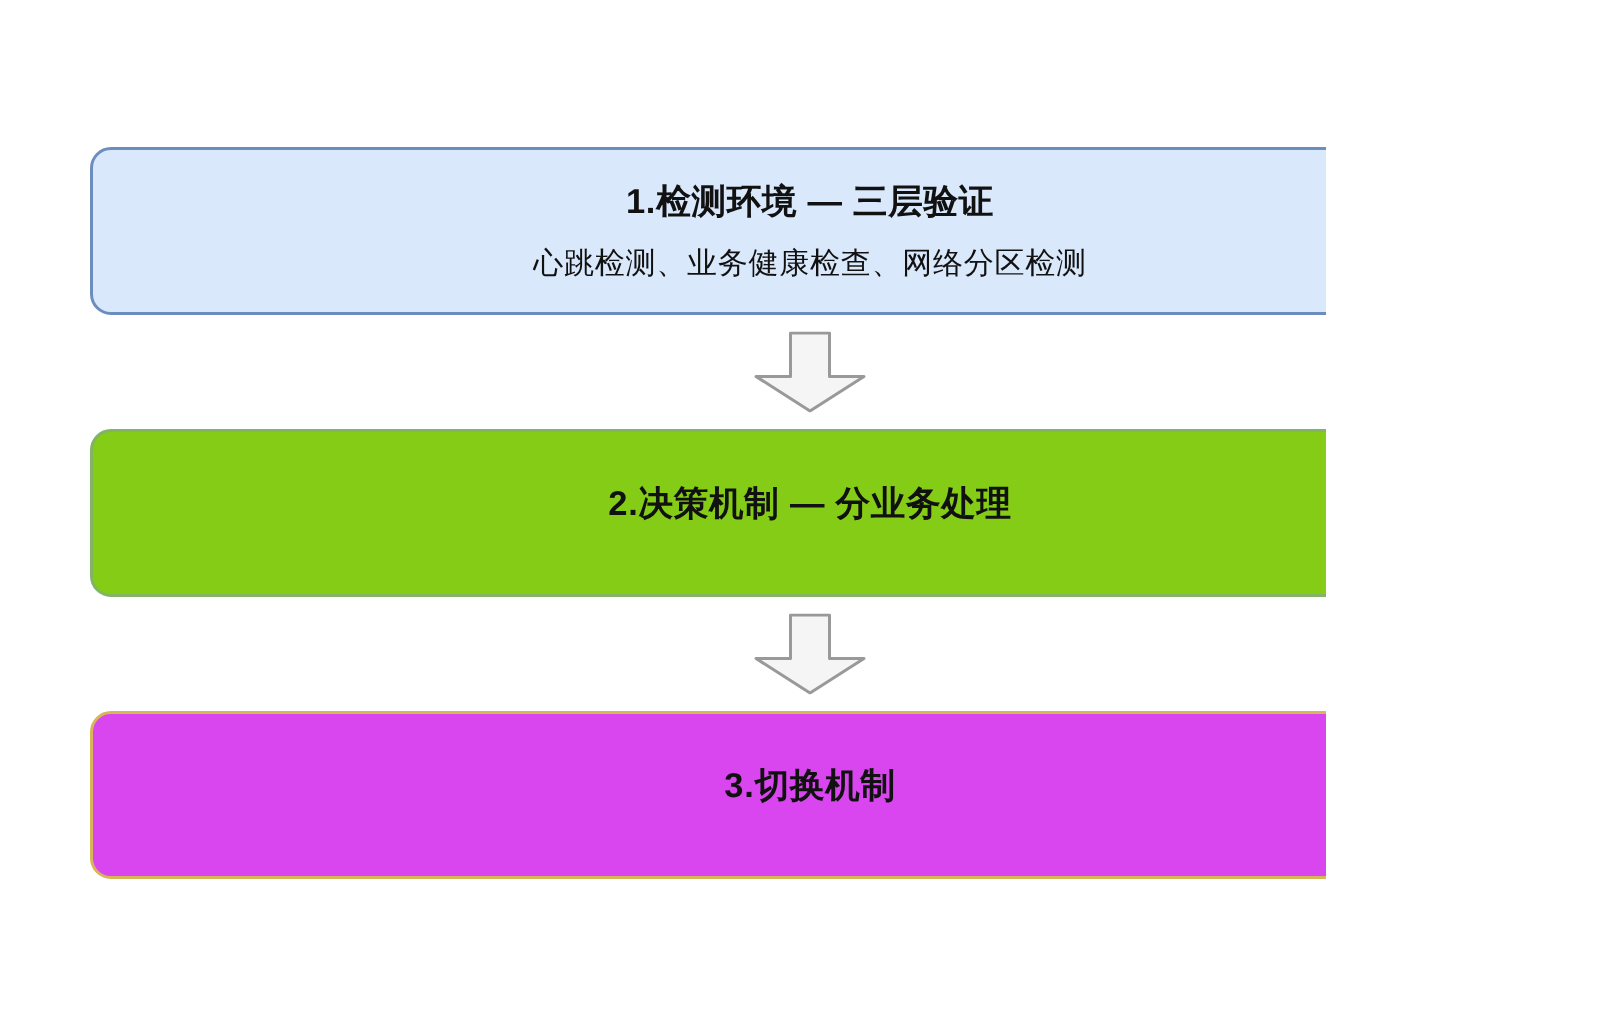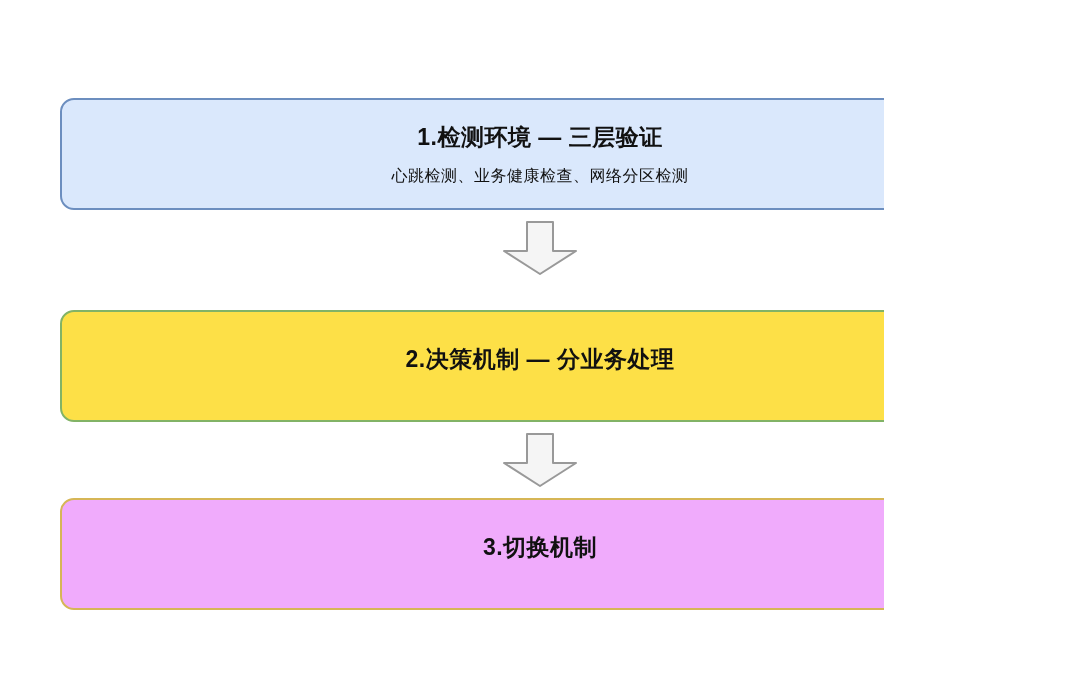--- a/index.html
+++ b/index.html
@@ -40,21 +40,21 @@
   }
   .step-title {
     font-size: 23px;
     font-weight: 700;
     color: #111111;
     line-height: 1.35;
     margin-bottom: 13px;
     letter-spacing: 0.5px;
   }
   .step-subtitle {
-    font-size: 16px;
+    font-size: 20px;
     font-weight: 400;
     color: #111111;
     line-height: 1.3;
     letter-spacing: 0.5px;
   }
   .arrow-gap {
     height: 76px;
     display: flex;
     align-items: center;
     justify-content: center;
@@ -73,28 +73,28 @@
       <div class="step-title">1.检测环境 — 三层验证</div>
       <div class="step-subtitle">心跳检测、业务健康检查、网络分区检测</div>
     </div>
 
     <div class="arrow-gap">
       <svg class="arrow-svg" width="76" height="54" viewBox="0 0 76 54" aria-hidden="true">
         <path d="M 25 1 L 51 1 L 51 30 L 74 30 L 38 53 L 2 30 L 25 30 Z" fill="#f5f5f5" stroke="#999999" stroke-width="2" stroke-linejoin="round"></path>
       </svg>
     </div>
 
-    <div class="flow-step" style="background: #fde047; border-color: rgb(130, 179, 102); margin-top: 24px;">
+    <div class="flow-step" style="background: #84cc16; border-color: rgb(130, 179, 102);">
       <div class="step-title">2.决策机制 — 分业务处理</div>
     </div>
 
     <div class="arrow-gap">
       <svg class="arrow-svg" width="76" height="54" viewBox="0 0 76 54" aria-hidden="true">
         <path d="M 25 1 L 51 1 L 51 30 L 74 30 L 38 53 L 2 30 L 25 30 Z" fill="#f5f5f5" stroke="#999999" stroke-width="2" stroke-linejoin="round"></path>
       </svg>
     </div>
 
-    <div class="flow-step" style="background: #f0abfc; border-color: rgb(214, 182, 86);">
+    <div class="flow-step" style="background: #d946ef; border-color: rgb(214, 182, 86);">
       <div class="step-title">3.切换机制</div>
     </div>
 
   </div>
 </div>
 
 </body></html>

